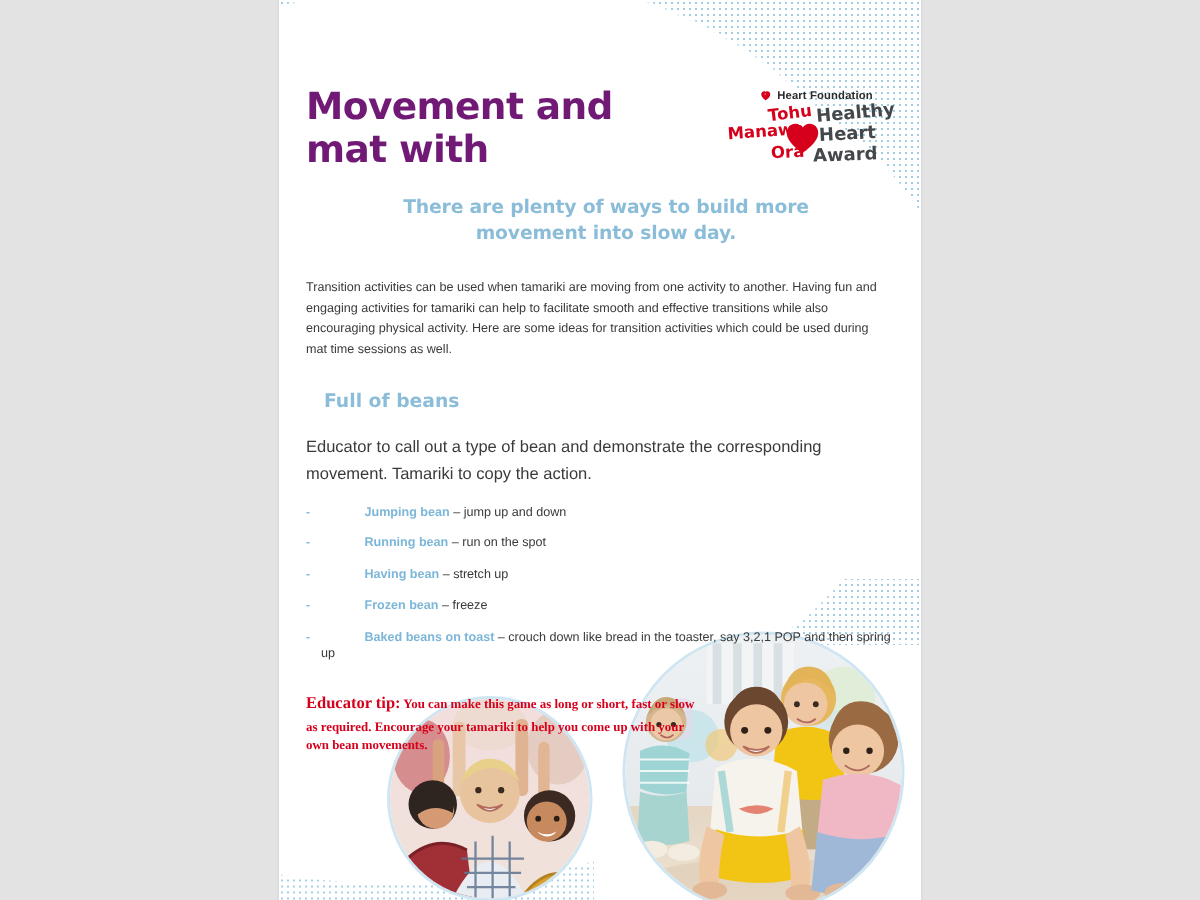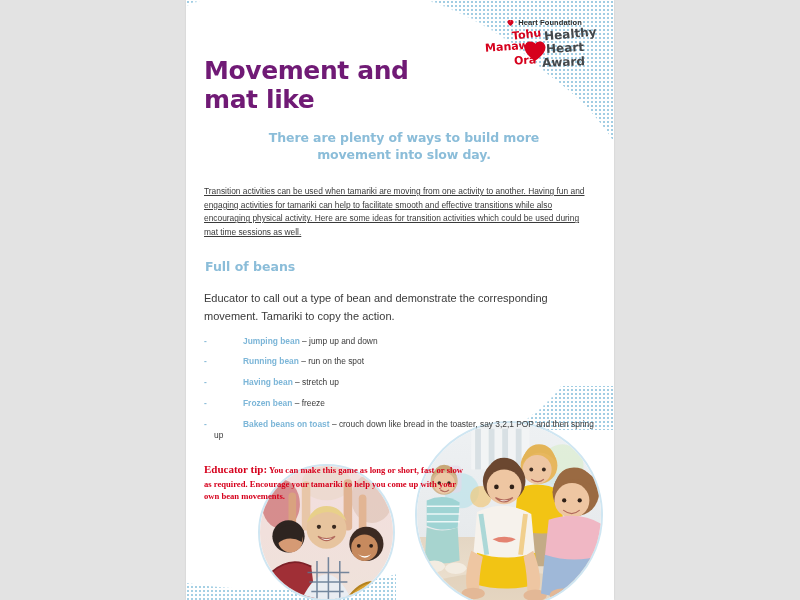--- a/index.html
+++ b/index.html
@@ -93,20 +93,21 @@
     width: 124px;
     text-align: center;
     z-index: 6;
   }
   #logo-top {
     display: flex;
     align-items: center;
     justify-content: center;
     gap: 3px;
     margin-bottom: 2px;
+    margin-top: 41px;
   }
   #logo-top .hf-text {
     font-size: 7.5px;
     font-weight: bold;
     color: #2b2b2b;
     letter-spacing: .1px;
     white-space: nowrap;
   }
   .heart-mini { width: 9px; height: 9px; display:block; }
 
@@ -166,29 +167,28 @@
     letter-spacing: -0.1px;
     text-align: center;
   }
 
   #intro {
     font-size: 8.4px;
     line-height: 1.62;
     color: #3a3a3a;
     width: 382px;
     margin: 0 4px 20px 0;
-    text-decoration: underline;
   }
 
   #section-title {
     font-family: "DejaVu Sans", sans-serif;
     font-size: 12.5px;
     font-weight: bold;
     color: #8bbdd9;
-    margin: 0 0 8px 1px;
+    margin: 0 0 8px 12px;
   }
 
   #lead {
     font-size: 11px;
     line-height: 1.6;
     color: #3a3a3a;
     margin: 16px 0 10px 0;
     width: 360px;
   }
 
@@ -276,21 +276,21 @@
         <svg id="award-heart" viewBox="0 0 24 22">
           <path d="M12 21S1.5 14.2 1.5 7.6C1.5 4.1 4 1.5 7.1 1.5c2.3 0 4 1.4 4.9 2.6C12.9 2.9 14.6 1.5 16.9 1.5 20 1.5 22.5 4.1 22.5 7.6 22.5 14.2 12 21 12 21z" fill="#d6001c"></path>
         </svg>
       </div>
     </div>
 
     <div id="content">
 
       <h1 id="headline">
         <span>Movement and</span><br>
-        <span>mat like</span>
+        <span>mat with</span>
       </h1>
 
       <h2 id="subhead">
         <span>There are plenty of ways to build more</span><br>
         <span>movement into slow day.</span>
       </h2>
 
       <p id="intro">Transition activities can be used when tamariki are moving from one activity to another. Having fun and engaging activities for tamariki can help to facilitate smooth and effective transitions while also encouraging physical activity. Here are some ideas for transition activities which could be used during mat time sessions as well.</p>
 
       <h3 id="section-title">Full of beans</h3>

